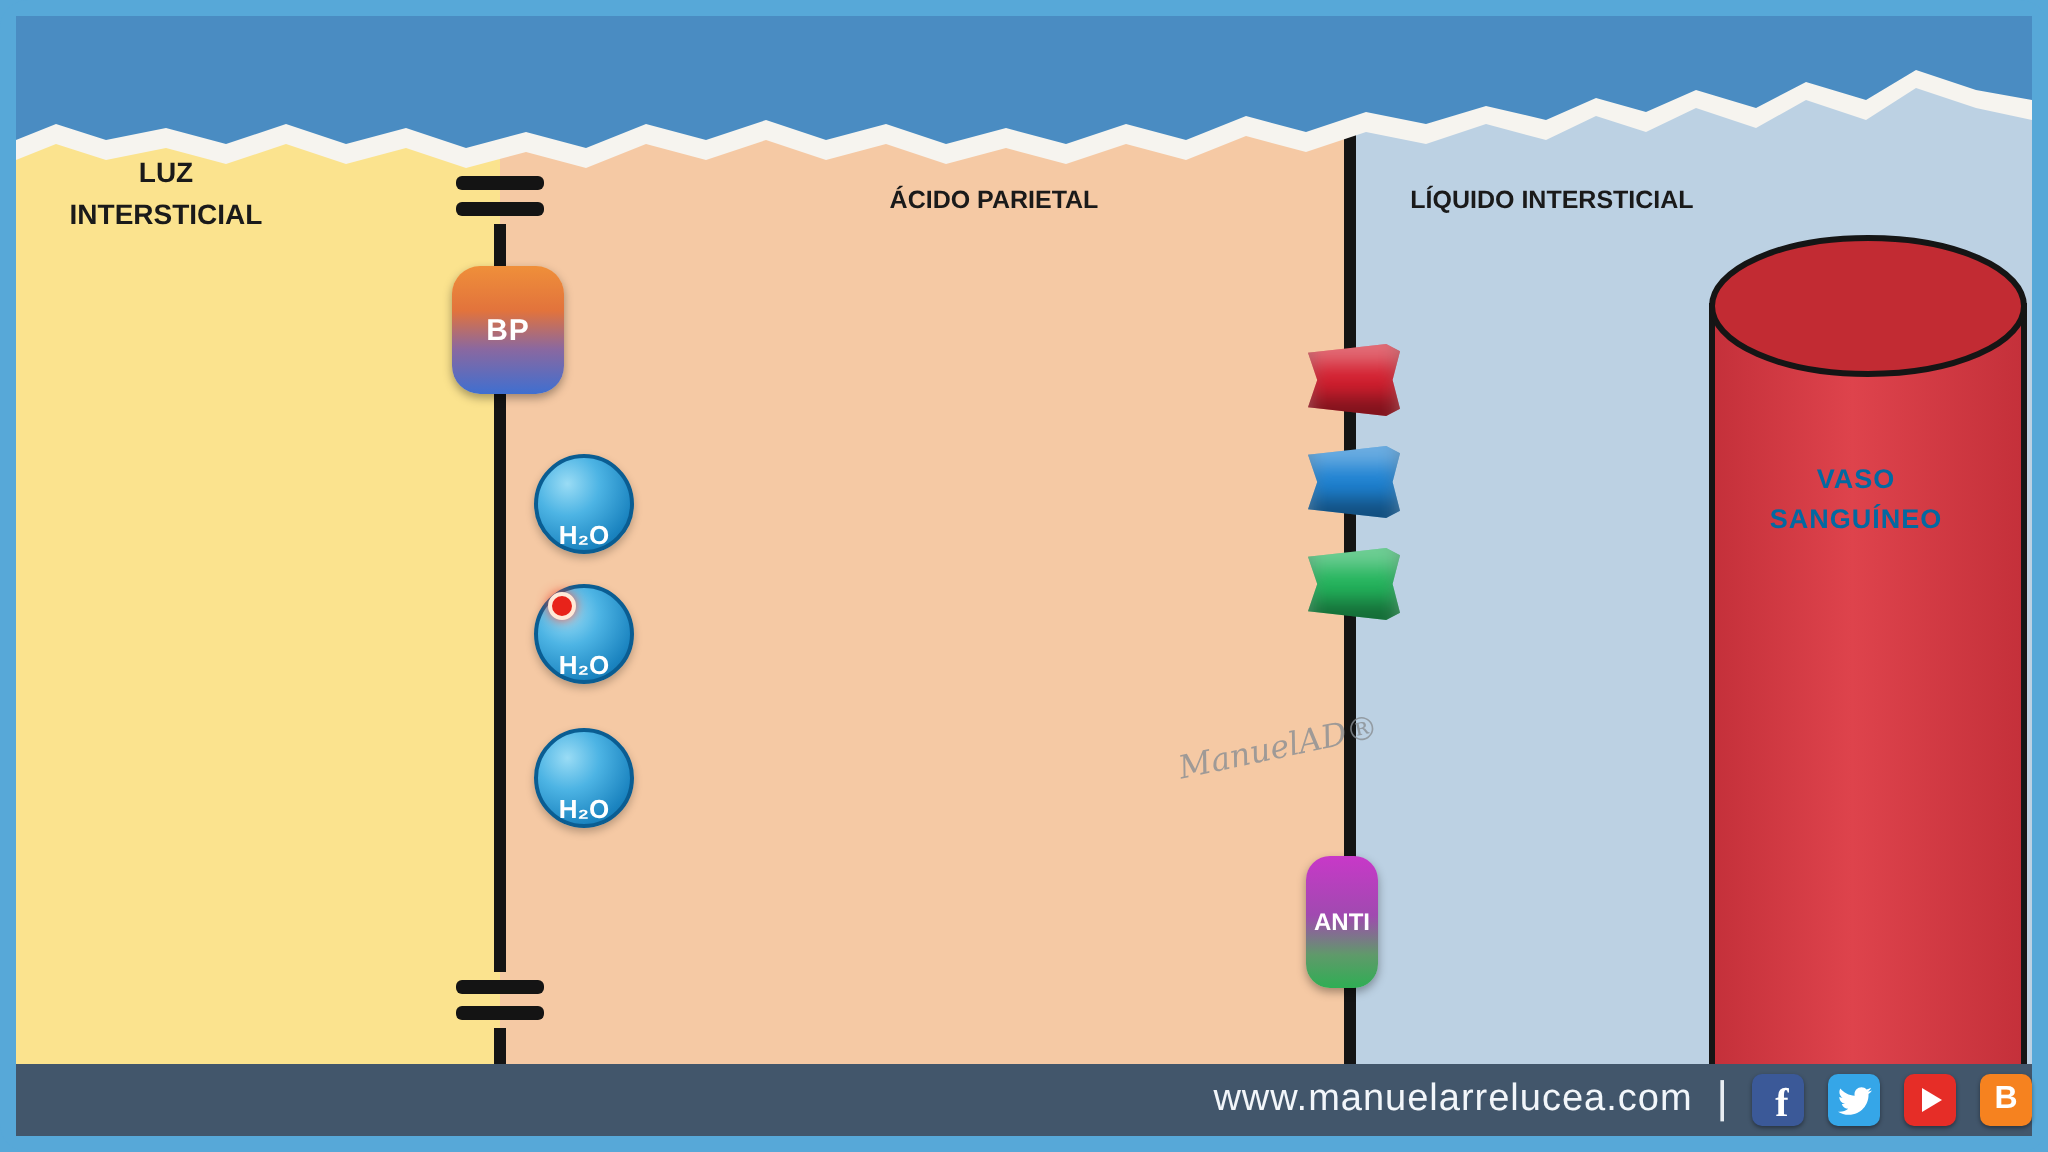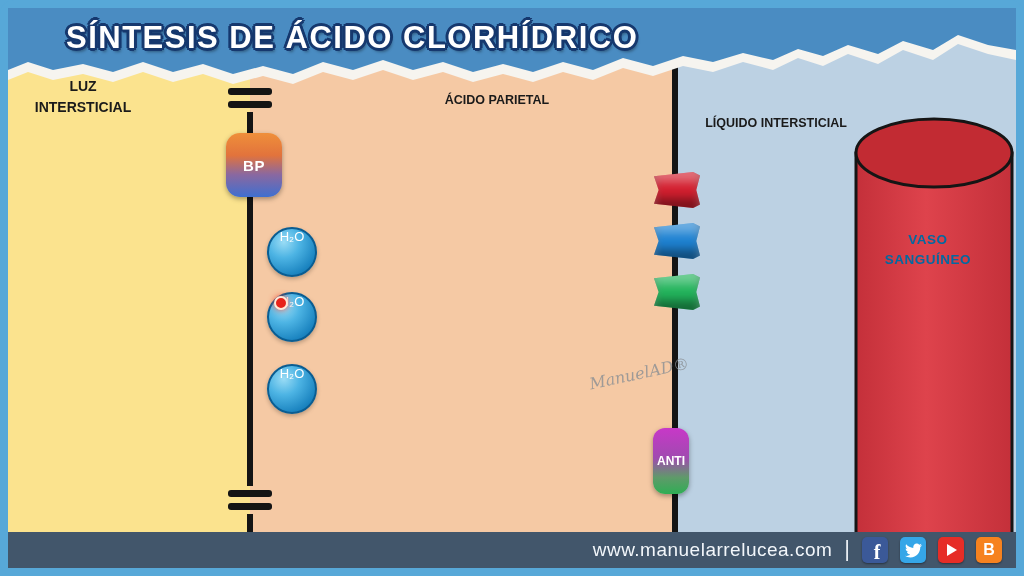--- a/index.html
+++ b/index.html
@@ -16,21 +16,21 @@
   .mem-bar{position:absolute;background:#141414;border-radius:3px;z-index:4;}
   
   .badge{position:absolute;z-index:6;display:flex;align-items:center;justify-content:center;
     color:#fff;font-weight:bold;box-shadow:0 2px 5px rgba(0,0,0,.35);}
   .bp-badge{left:218px;top:125px;width:56px;height:64px;border-radius:14px;font-size:15px;letter-spacing:.5px;
     background:linear-gradient(180deg,#ef8f3a 0%,#e2733c 35%,#8a68a0 65%,#3f6fd0 100%);}
   .anti-badge{left:645px;top:420px;width:36px;height:66px;border-radius:12px;font-size:12px;
     background:linear-gradient(180deg,#c838c8 0%,#a04ab0 45%,#5f9a6a 75%,#2fae54 100%);}
   
   .water{position:absolute;width:46px;height:46px;border-radius:50%;z-index:6;
-    display:flex;align-items:flex-start;justify-content:center;color:#fff;font-weight:normal;font-size:13px;
+    display:flex;align-items:flex-end;justify-content:center;color:#fff;font-weight:bold;font-size:13px;
     background:radial-gradient(circle at 32% 28%,#9adcf5 0%,#4db4e4 35%,#1b84c0 75%,#0e6aa2 100%);
     border:2px solid #0a5d92;box-shadow:0 2px 4px rgba(0,0,0,.25);}
   .cursor-dot{position:absolute;left:266px;top:288px;width:10px;height:10px;border-radius:50%;
     background:#e8231a;border:2px solid #ffe9d8;box-shadow:0 0 6px rgba(255,70,50,.9);z-index:8;}
   
   .ribbon{position:absolute;left:646px;width:46px;height:36px;z-index:6;
     clip-path:polygon(0% 12%,85% 0%,100% 10%,92% 50%,100% 90%,85% 100%,0% 88%,10% 50%);
     box-shadow:inset 0 10px 10px rgba(255,255,255,.35), inset 0 -10px 10px rgba(0,0,0,.4);}
   
   .vessel-label{position:absolute;left:832px;top:222px;width:176px;text-align:center;z-index:7;
@@ -39,21 +39,21 @@
   .signature{position:absolute;left:580px;top:352px;width:140px;z-index:5;color:#8a8f94;opacity:.8;
     font-family:"DejaVu Serif", serif;font-style:italic;font-size:16px;transform:rotate(-12deg);}
   
   .torn{position:absolute;left:0;top:0;width:1008px;height:100px;z-index:10;pointer-events:none;}
   .page-title{position:absolute;left:58px;top:12px;z-index:11;color:#fff;font-size:31px;font-weight:bold;
     letter-spacing:1.5px;
     text-shadow:-2px -2px 0 #16386e,2px -2px 0 #16386e,-2px 2px 0 #16386e,2px 2px 0 #16386e,
       0 3px 0 #16386e,3px 0 0 #16386e,-3px 0 0 #16386e,0 -3px 0 #16386e,2px 4px 3px rgba(0,0,0,.35);}
   
   .footer{position:absolute;left:8px;top:532px;width:1008px;height:36px;z-index:12;
-    display:flex;align-items:center;justify-content:flex-end;gap:12px;padding-right:14px;box-sizing:border-box;}
+    display:flex;align-items:center;justify-content:flex-end;gap:12px;box-sizing:border-box;}
   .website{color:#f2f6fa;font-size:19px;letter-spacing:.5px;}
   .divider{color:#e8edf2;font-size:22px;line-height:1;transform:translateY(-1px);}
   .social{width:26px;height:26px;border-radius:5px;display:flex;align-items:center;justify-content:center;
     color:#fff;box-shadow:0 1px 2px rgba(0,0,0,.4);}
   .social .fb-f{font-family:"Liberation Serif", serif;font-weight:bold;font-size:20px;transform:translate(2px,2px);}
   .social .bl-b{font-weight:bold;font-size:16px;}
   .play-tri{width:0;height:0;border-left:10px solid #fff;border-top:6px solid transparent;border-bottom:6px solid transparent;margin-left:2px;}
 </style>
 </head>
 <body>
@@ -88,21 +88,21 @@
     <div class="mem-bar" style="left:220px;top:495px;width:44px;height:7px;"></div>
     <div class="mem" style="left:239px;top:506px;width:6px;height:18px;"></div>
 
     <div class="mem" style="left:664px;top:40px;width:6px;height:484px;"></div>
 
     <div class="region-label" style="left:10px;top:68px;width:130px;font-size:14px;line-height:1.5;">
       <div>LUZ</div>
       <div>INTERSTICIAL</div>
     </div>
     <div class="region-label" style="left:389px;top:85px;width:200px;font-size:12.5px;">ÁCIDO PARIETAL</div>
-    <div class="region-label" style="left:668px;top:85px;width:200px;font-size:12.5px;margin-top:23px;">LÍQUIDO INTERSTICIAL</div>
+    <div class="region-label" style="left:668px;top:85px;width:200px;font-size:12.5px;">LÍQUIDO INTERSTICIAL</div>
 
     <div class="badge bp-badge">
       <span>BP</span>
     </div>
 
     <div class="water" style="left:259px;top:219px;">
       <span>H₂O</span>
     </div>
     <div class="water" style="left:259px;top:284px;">
       <span>H₂O</span>
@@ -119,21 +119,20 @@
     <div class="badge anti-badge">
       <span>ANTI</span>
     </div>
 
     <div class="signature">ManuelAD®</div>
 
     <svg class="torn" viewBox="0 0 1008 100">
       <path fill="#f6f4ef" d="M0,0 H1008 V52 L980,46 950,36 925,52 895,42 870,56 840,46 815,58 790,50 765,62 735,54 705,64 675,58 645,68 615,60 585,72 555,64 525,74 495,66 465,74 435,64 405,72 375,62 345,72 315,64 285,76 255,68 225,76 195,66 165,74 135,64 105,74 75,66 45,72 20,64 0,72 Z"></path>
       <path d="M0,0 H1008 V42 L980,37 950,27 925,42 895,33 870,46 840,37 815,48 790,41 765,52 735,45 705,54 675,48 645,58 615,50 585,62 555,54 525,64 495,56 465,64 435,54 405,62 375,52 345,62 315,54 285,66 255,58 225,66 195,56 165,64 135,54 105,64 75,56 45,62 20,54 0,62 Z" fill="#4a8cc2"></path>
     </svg>
-    <div class="page-title">SÍNTESIS DE ÁCIDO CLORHÍDRICO</div>
 
   </div>
 
   <div class="footer" style="background: rgb(66, 86, 107);">
     <span class="website">www.manuelarrelucea.com</span>
     <span class="divider">|</span>
     <div class="social" style="background: rgb(59, 89, 152);">
       <span class="fb-f">f</span>
     </div>
     <div class="social" style="background: rgb(53, 166, 232);">

